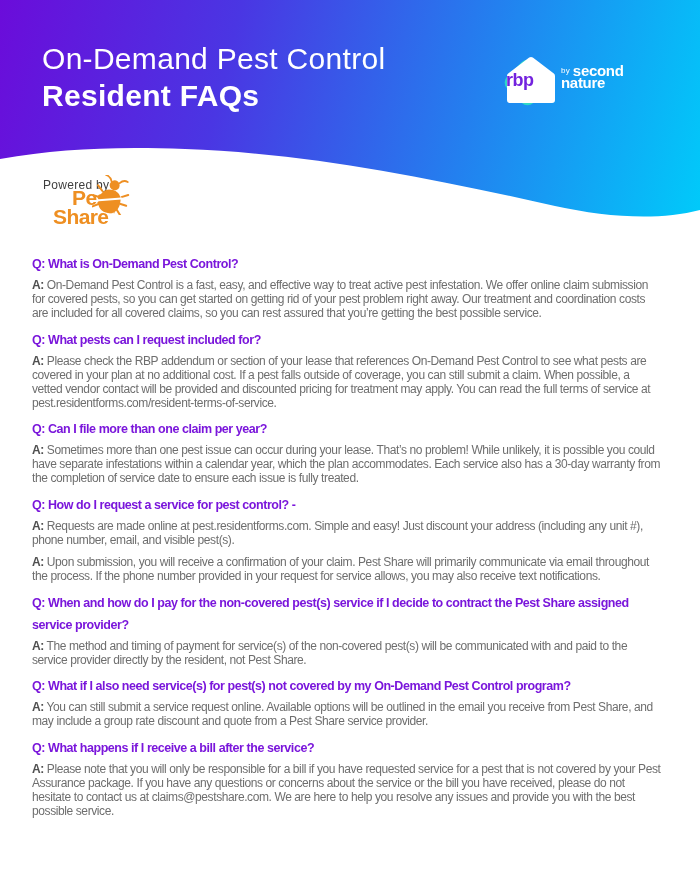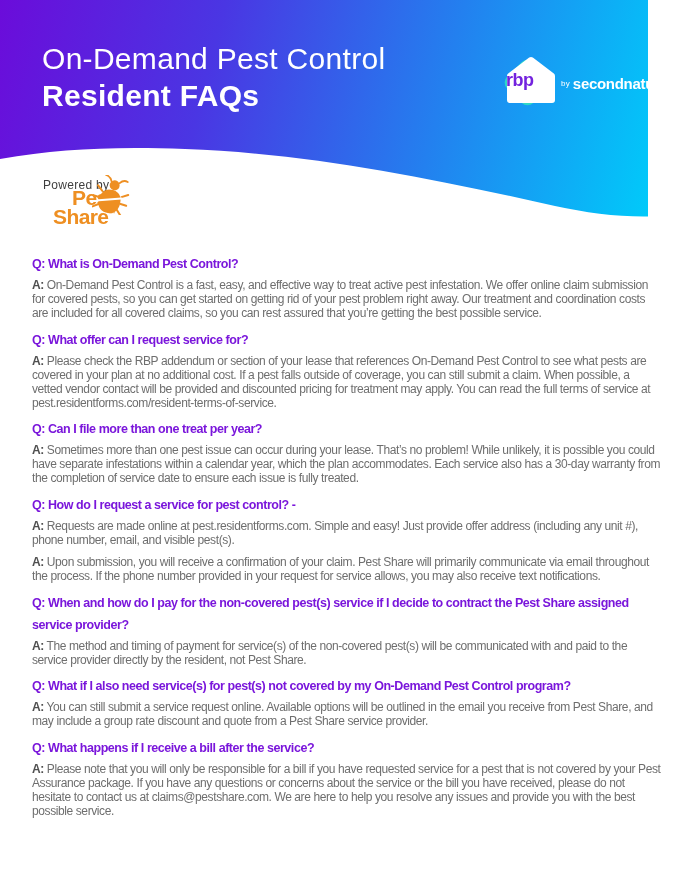--- a/index.html
+++ b/index.html
@@ -5,42 +5,42 @@
   html,body { margin:0; padding:0; background:#e8e8e8; }
   .page {
     position:relative; width:700px; height:871px; margin:0 auto;
     background:#ffffff; overflow:hidden;
     font-family:"Liberation Sans", sans-serif;
     -webkit-font-smoothing:antialiased;
   }
 
   
   .hero {
-    position:relative; width:648px; height:230px;
+    position:relative; width:700px; height:230px;
     background:linear-gradient(104deg,#6b0cda 0%,#4a36e3 32%,#2380ef 66%,#06bдеf8 88%,#00cbfa 100%);
     background:linear-gradient(104deg,#6b0cda 0%,#4a36e3 32%,#2380ef 66%,#00cbfa 100%);
   }
   .hero-titles { position:absolute; left:42px; top:40px; color:#fff; }
   .t1 { font-size:30px; font-weight:400; line-height:37px; letter-spacing:0.3px; }
   .t2 { font-size:30px; font-weight:700; line-height:37px; letter-spacing:0.3px; }
 
   .wave { position:absolute; left:0; top:130px; width:700px; height:101px; display:block; }
 
   
   .rbp-lockup { position:absolute; left:504px; top:54px; width:140px; height:56px; }
   .rbp-diamond {
     position:absolute; left:5px; top:10px; width:37px; height:37px;
     border-radius:8px; transform:rotate(45deg);
   }
   .rbp-house { position:absolute; left:2px; top:2px; width:50px; height:48px; }
   .rbp-text {
     position:absolute; left:2px; top:16px; width:50px; 
     font-size:18px; font-weight:700; letter-spacing:-0.5px;
   }
-  .sn { position:absolute; left:57px; top:24px; display:flex; align-items:flex-start; color:#fff; }
+  .sn { position:absolute; left:57px; top:11px; display:flex; flex-direction:column; align-items:flex-start; color:#fff; }
   .sn-line1 { display:flex; align-items:flex-start; }
   .sn-by { font-size:8px; font-weight:400; margin:1px 3px 0 0; letter-spacing:0.2px; }
   .sn-word { font-size:15px; font-weight:700; line-height:12px; letter-spacing:-0.3px; }
 
   
   .powered { position:absolute; left:42px; top:176px; width:120px; height:56px; }
   .powered-label { font-size:12px; color:#3e3e3e; letter-spacing:0.3px; margin:2px 0 0 1px; }
   .ps-line1 { position:absolute; left:14px; top:10px; font-size:21px; font-weight:700; letter-spacing:-0.6px;margin-left:16px; }
   .ps-line2 { position:absolute; left:11px; top:29px; font-size:21px; font-weight:700; letter-spacing:-0.6px; }
   .ps-tm { font-size:7px; vertical-align:8px; letter-spacing:0; }
@@ -111,32 +111,32 @@
     </svg>
   </div>
 
   <main class="faq">
     <section class="qa">
       <h3 class="q" style="color: rgb(122, 22, 219);"><span>Q:</span> <span>What is On-Demand Pest Control?</span></h3>
       <p class="a"><span class="aprefix">A:</span> <span>On-Demand Pest Control is a fast, easy, and effective way to treat active pest infestation. We offer online claim submission for covered pests, so you can get started on getting rid of your pest problem right away. Our treatment and coordination costs are included for all covered claims, so you can rest assured that you’re getting the best possible service.</span></p>
     </section>
 
     <section class="qa">
-      <h3 class="q" style="color: rgb(122, 22, 219);"><span>Q:</span> <span>What offer can I request service for?</span></h3>
+      <h3 class="q" style="color: rgb(122, 22, 219);"><span>Q:</span> <span>What pests can I request included for?</span></h3>
       <p class="a"><span class="aprefix">A:</span> <span>Please check the RBP addendum or section of your lease that references On-Demand Pest Control to see what pests are covered in your plan at no additional cost. If a pest falls outside of coverage, you can still submit a claim. When possible, a vetted vendor contact will be provided and discounted pricing for treatment may apply. You can read the full terms of service at pest.residentforms.com/resident-terms-of-service.</span></p>
     </section>
 
     <section class="qa">
-      <h3 class="q" style="color: rgb(122, 22, 219);"><span>Q:</span> <span>Can I file more than one treat per year?</span></h3>
+      <h3 class="q" style="color: rgb(122, 22, 219);"><span>Q:</span> <span>Can I file more than one claim per year?</span></h3>
       <p class="a"><span class="aprefix">A:</span> <span>Sometimes more than one pest issue can occur during your lease. That’s no problem! While unlikely, it is possible you could have separate infestations within a calendar year, which the plan accommodates. Each service also has a 30-day warranty from the completion of service date to ensure each issue is fully treated.</span></p>
     </section>
 
     <section class="qa">
       <h3 class="q" style="color: rgb(122, 22, 219);"><span>Q:</span> <span>How do I request a service for pest control? -</span></h3>
-      <p class="a"><span class="aprefix">A:</span> <span>Requests are made online at pest.residentforms.com. Simple and easy! Just provide offer address (including any unit #), phone number, email, and visible pest(s).</span></p>
+      <p class="a"><span class="aprefix">A:</span> <span>Requests are made online at pest.residentforms.com. Simple and easy! Just discount your address (including any unit #), phone number, email, and visible pest(s).</span></p>
     </section>
 
     <section class="qa">
       <p class="a"><span class="aprefix">A:</span> <span>Upon submission, you will receive a confirmation of your claim. Pest Share will primarily communicate via email throughout the process. If the phone number provided in your request for service allows, you may also receive text notifications.</span></p>
     </section>
 
     <section class="qa">
       <h3 class="q" style="color: rgb(122, 22, 219);"><span>Q:</span> <span>When and how do I pay for the non-covered pest(s) service if I decide to contract the Pest Share assigned service provider?</span></h3>
       <p class="a"><span class="aprefix">A:</span> <span>The method and timing of payment for service(s) of the non-covered pest(s) will be communicated with and paid to the service provider directly by the resident, not Pest Share.</span></p>
     </section>

